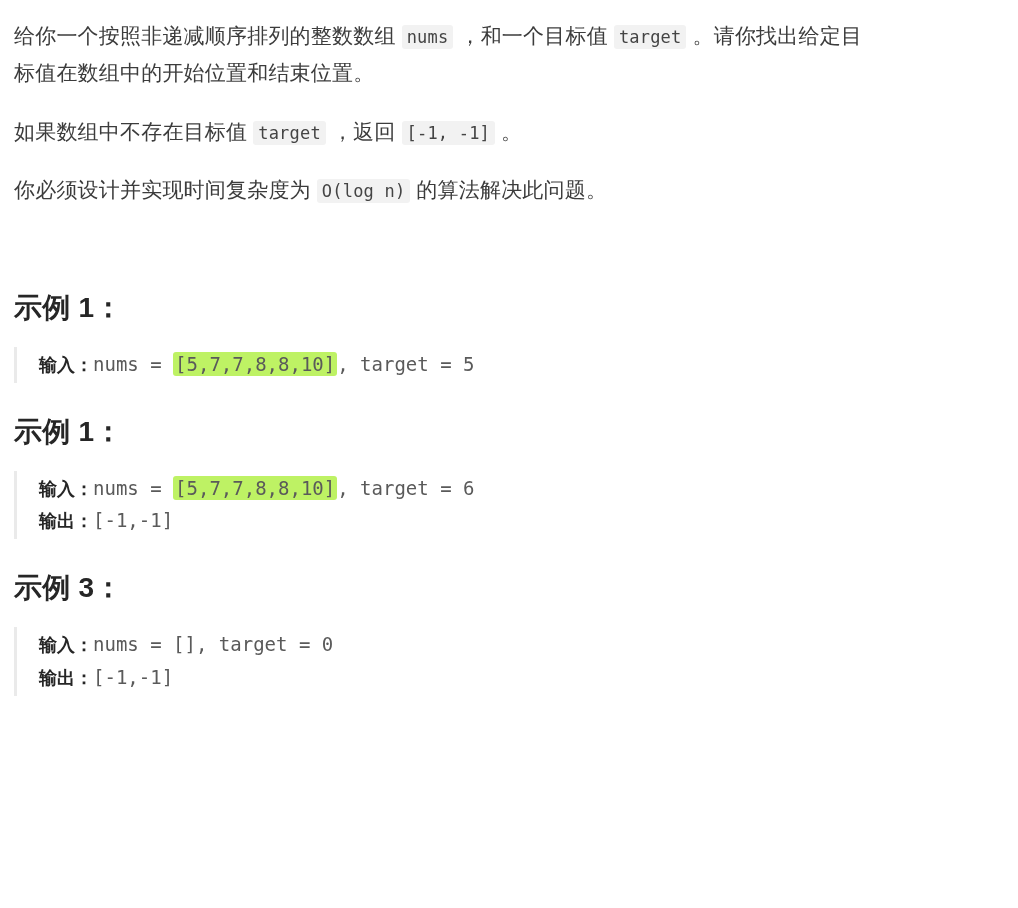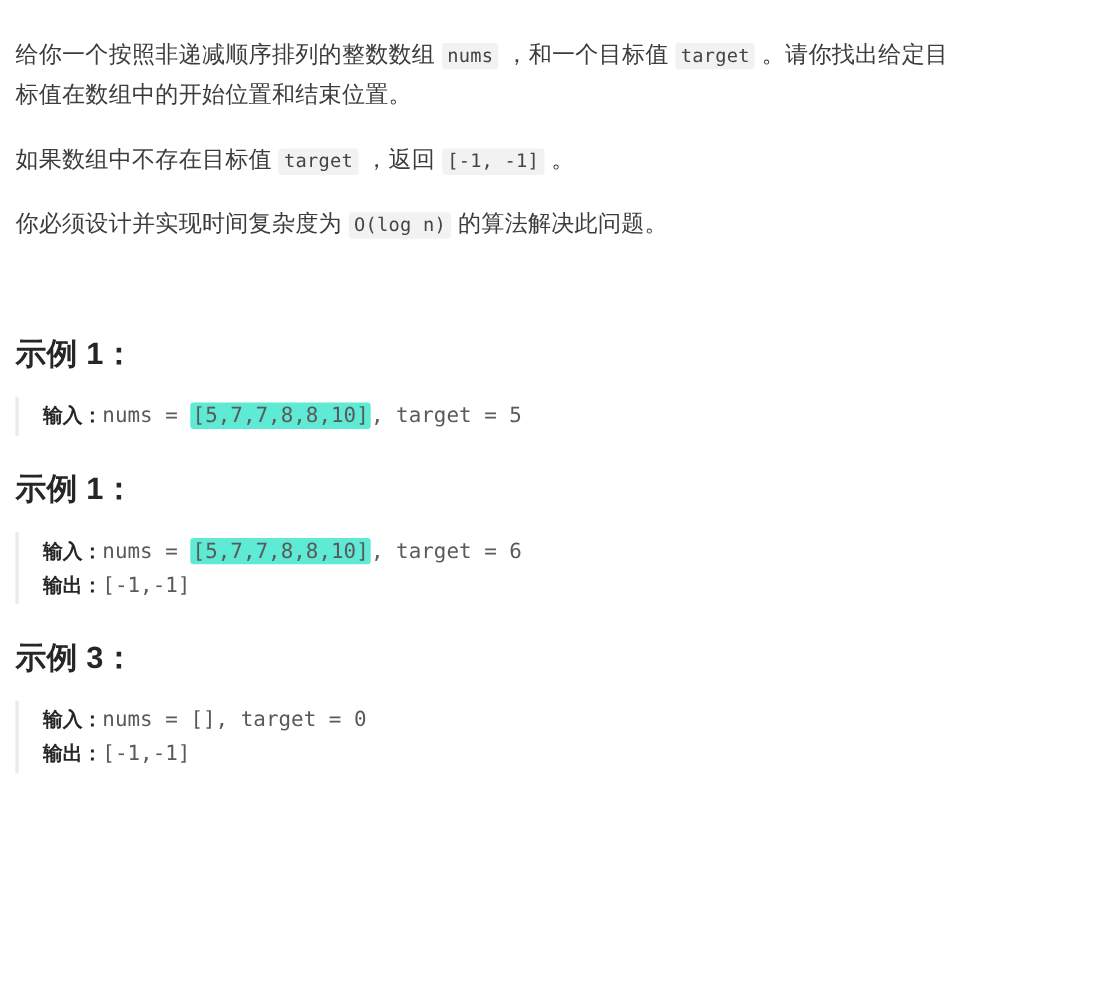--- a/index.html
+++ b/index.html
@@ -7,21 +7,21 @@
     padding: 0;
     background: #ffffff;
   }
   body {
     width: 1018px;
     min-height: 908px;
     font-family: "Liberation Sans", sans-serif;
     color: #333333;
   }
   .page {
-    padding: 32px 14px 0 14px;
+    padding: 18px 14px 0 14px;
     box-sizing: border-box;
     width: 879px;
   }
   p.para {
     margin: 0 0 22px 0;
     font-size: 21px;
     line-height: 1.75;
     color: #3c3c3c;
     letter-spacing: 0.2px;
   }
@@ -50,27 +50,27 @@
     margin: 0 0 30px 0;
   }
   .example-line {
     font-family: "DejaVu Sans Mono", monospace;
     font-size: 19px;
     line-height: 1.62;
     color: #5a5a5a;
     white-space: pre-wrap;
   }
   .example-line .lbl {
-    font-family: Liberation Serif, serif;
+    font-family: Liberation Mono, monospace;
     font-weight: bold;
     color: #262626;
     font-size: 18px;
   }
   .example-line .hl {
-    background: #5eead4;
+    background: #bef264;
     border-radius: 3px;
     padding: 1px 2px;
   }
 </style>
 </head>
 <body>
 
 <div class="page">
 
   <p class="para">

